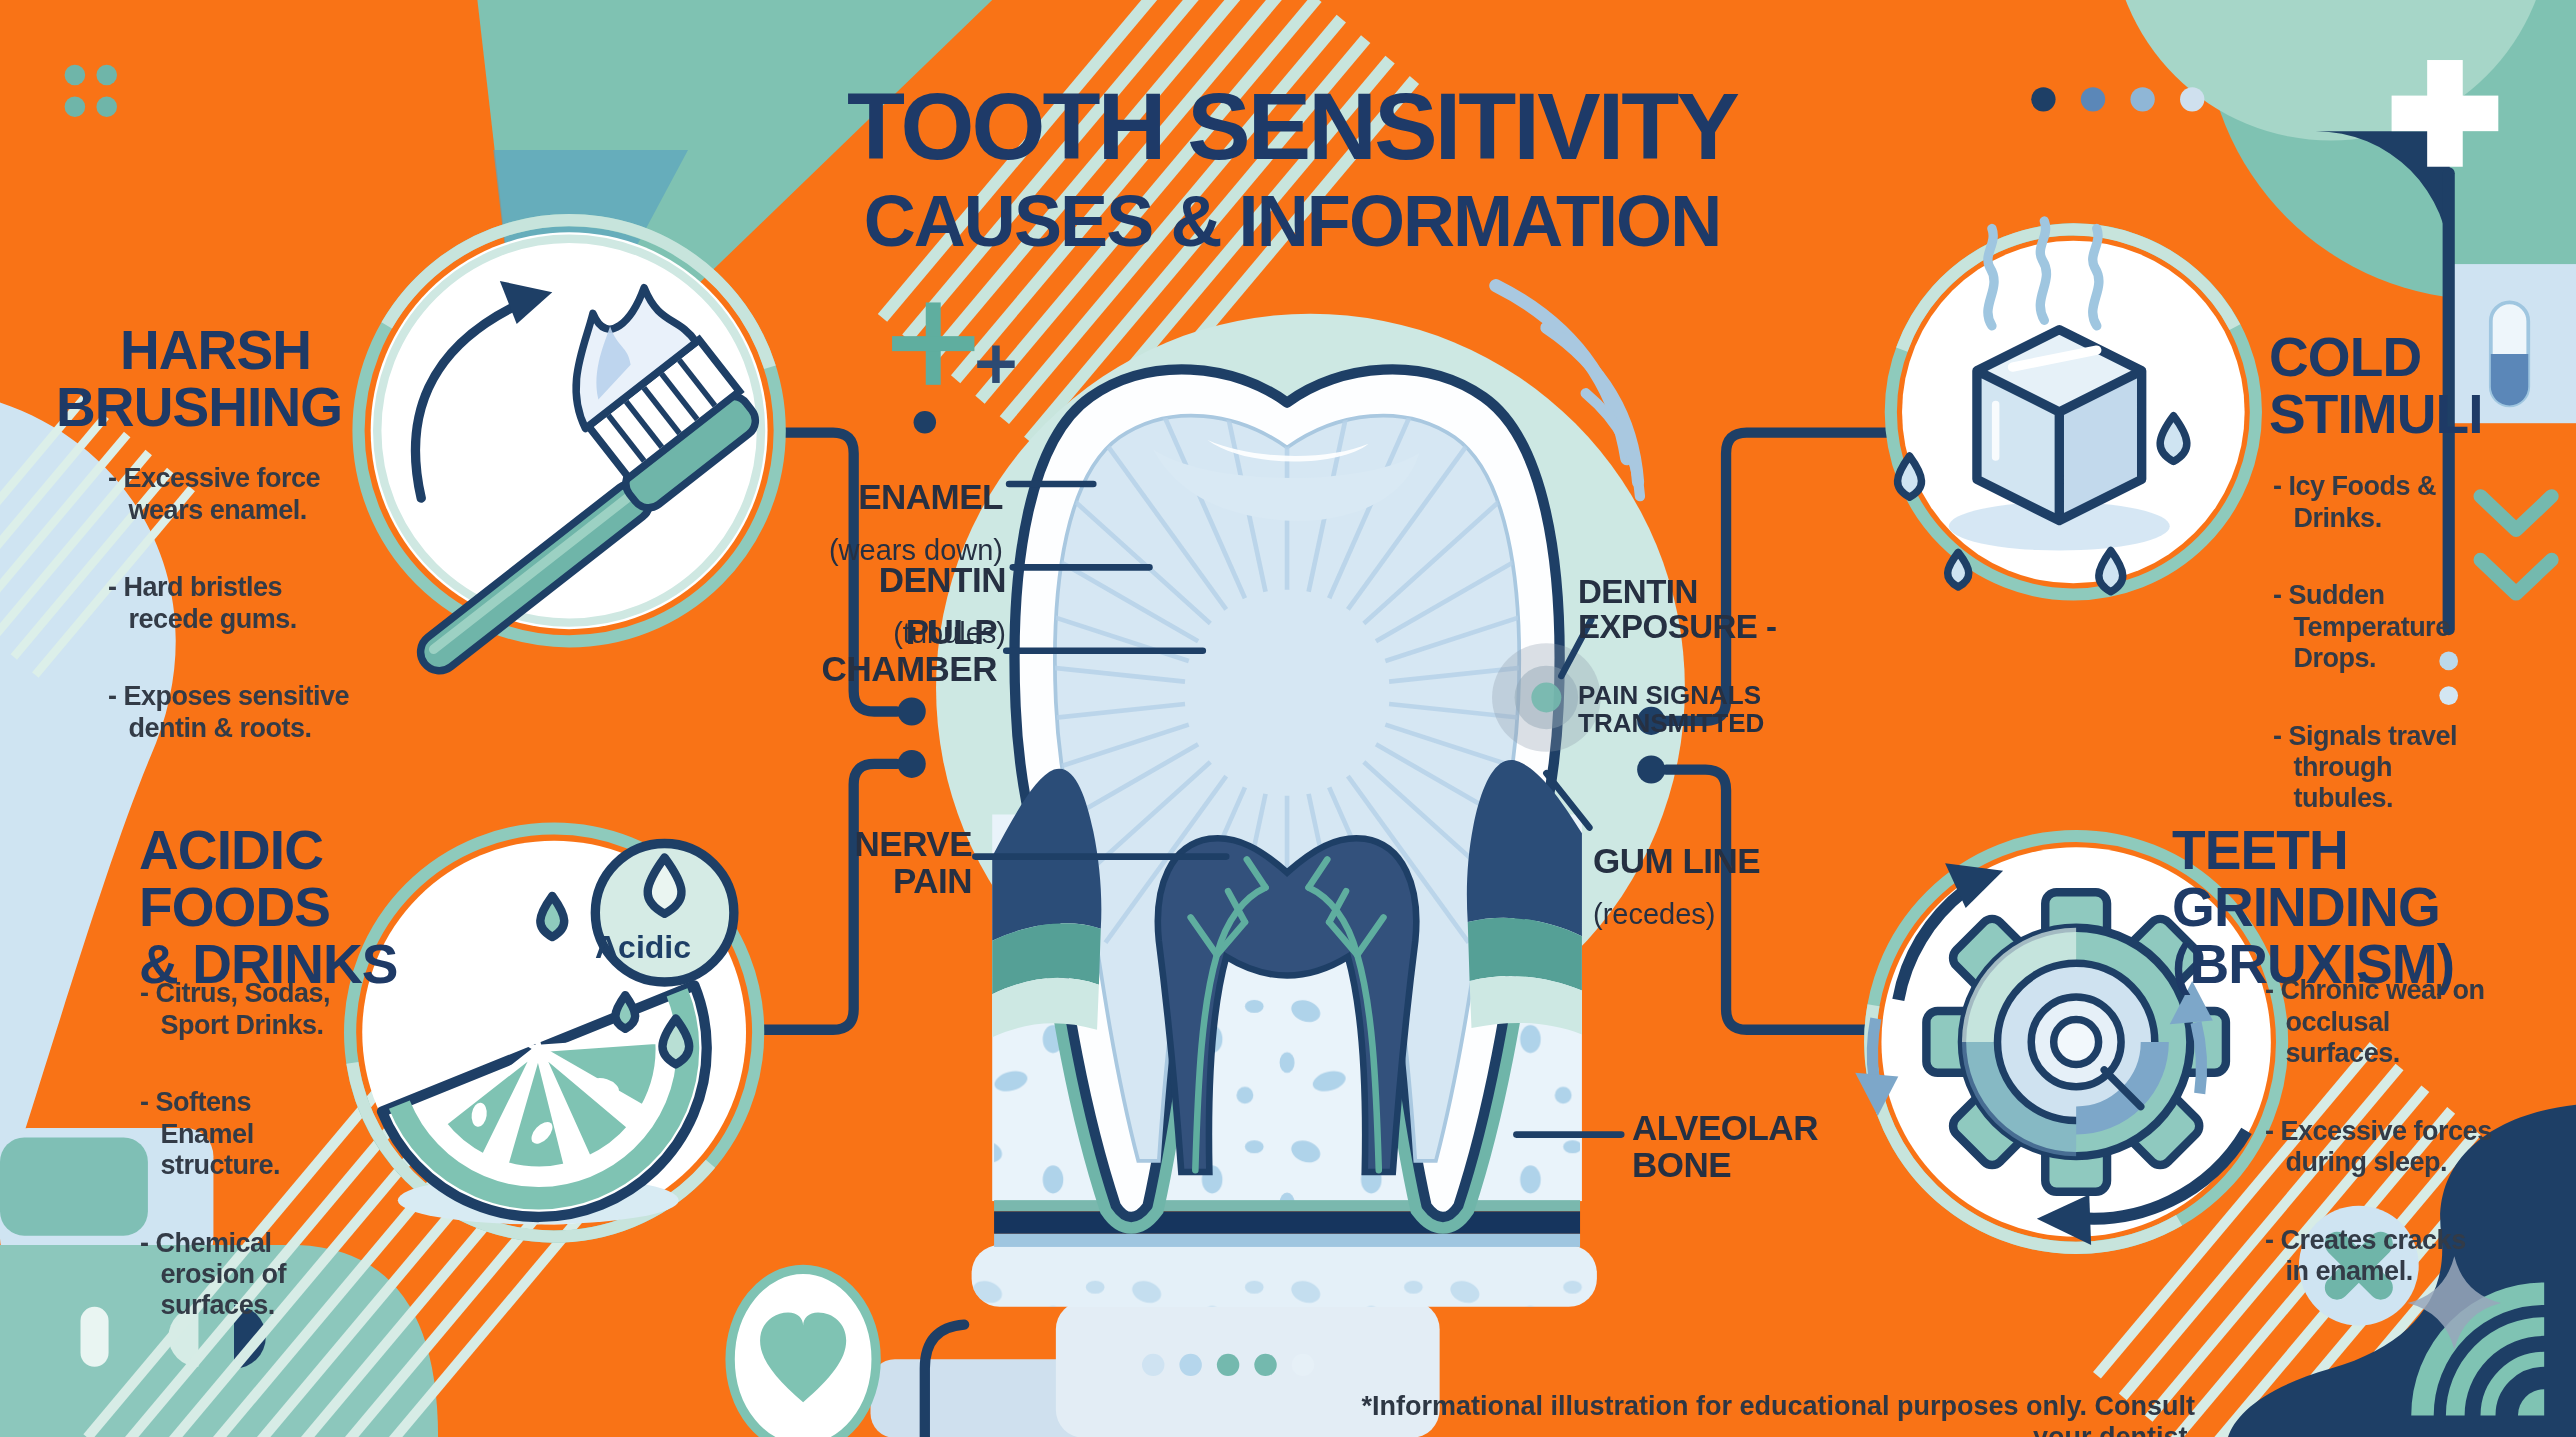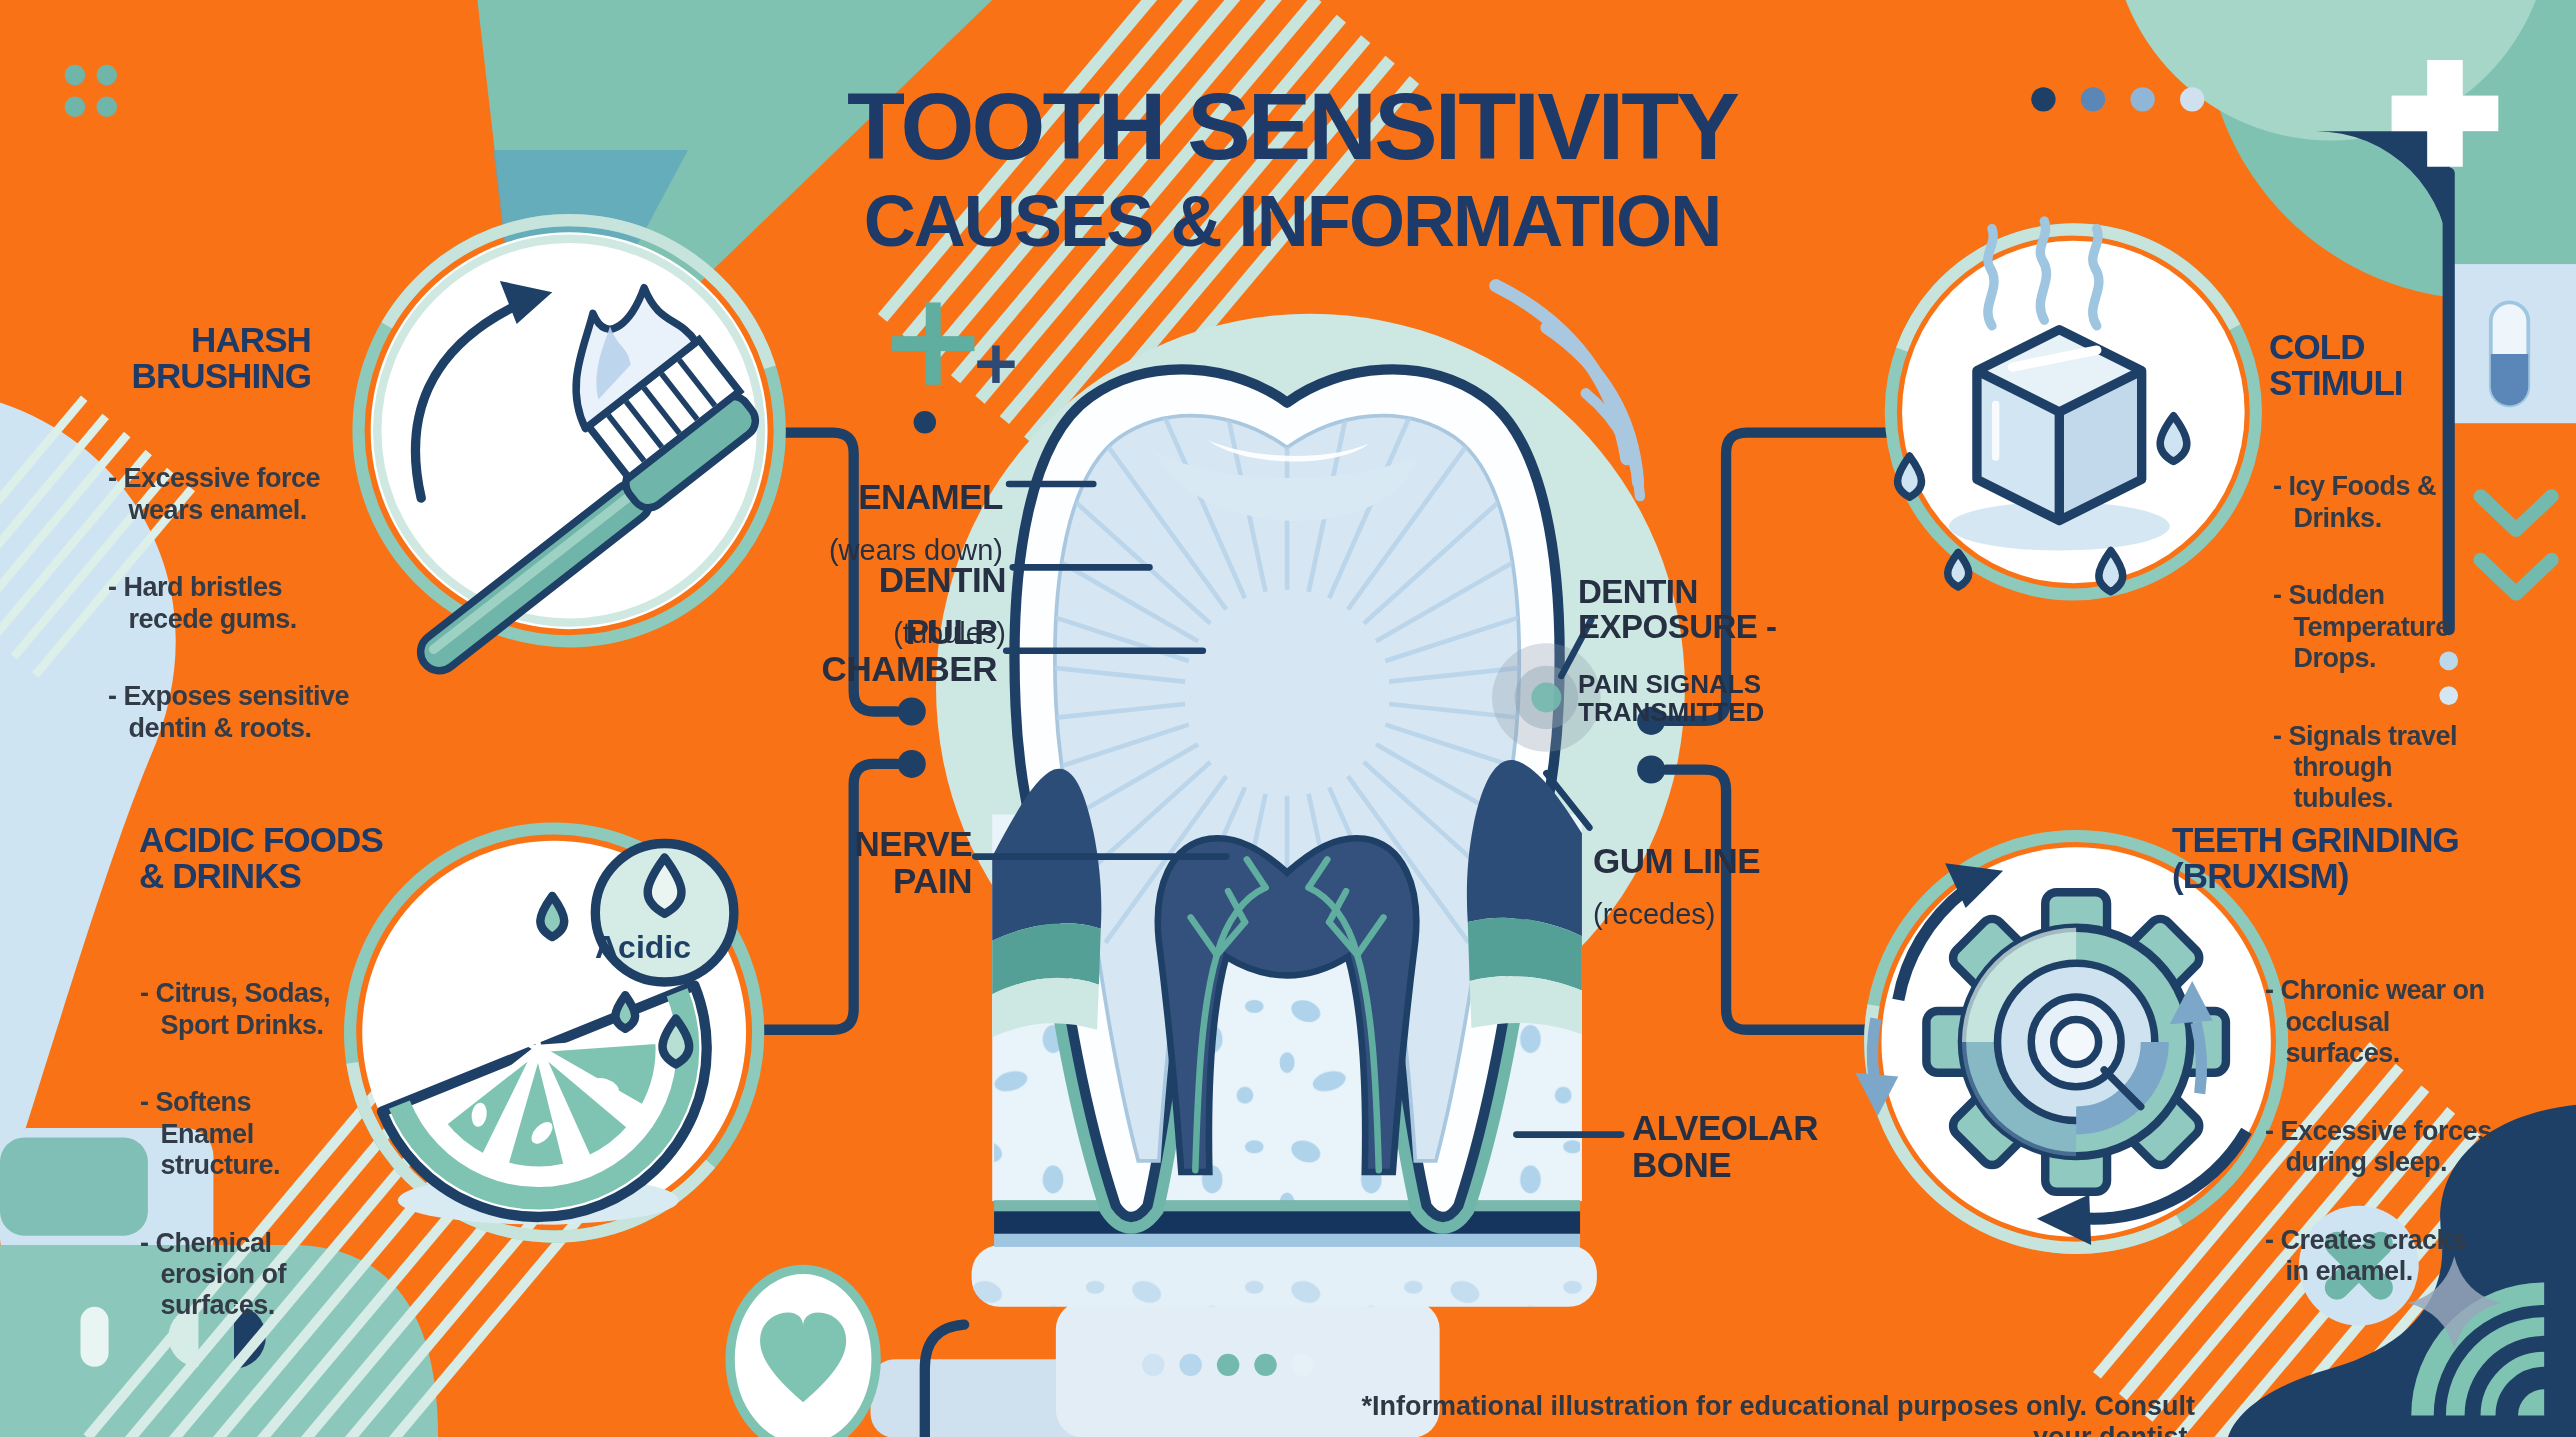--- a/index.html
+++ b/index.html
@@ -1,25 +1,25 @@
 <!DOCTYPE html>
 <html style="font-size:15px"><head>
 <meta charset="utf-8">
 <style>
   html,body{margin:0;padding:0;background:#ffffff;}
   #canvas{position:relative;width:2576px;height:1438px;overflow:hidden;
           font-family:"Liberation Sans",sans-serif;background:#f97316;}
   svg.art{position:absolute;left:0;top:0;}
   .txt{position:absolute;white-space:pre-line;color:#2d3644;}
-  .sec-title{font-weight:800;color:#1e3a66;font-size:35px;line-height:1.04;letter-spacing:-0.9px;}
+  .sec-title{font-weight:800;color:#1e3a66;font-size:55px;line-height:1.04;letter-spacing:-0.9px;}
   .bullets{font-weight:700;font-size:27px;line-height:1.16;color:#333b47;letter-spacing:-0.5px;}
   .bullets div{padding-left:20.6px;text-indent:-20.6px;margin-bottom:15px;}
   .dlabel{font-weight:800;color:#263042;font-size:35px;line-height:1.05;letter-spacing:-0.5px;}
   .dsub{font-weight:400;color:#263042;font-size:29px;line-height:1.05;margin-top:1.9px;}
-  .dsub-sm{font-weight:800;color:#263042;font-size:26px;line-height:1.08;margin-top:9px;}
+  .dsub-sm{font-weight:800;color:#263042;font-size:26px;line-height:1.08;margin-top:20px;}
   .right{text-align:right;}
   .center{text-align:left;}
   #title-line1{left:637px;top:79px;width:1310px;text-align:center;font-size:95px;font-weight:800;
                color:#1e3a68;letter-spacing:-2.8px;line-height:1;}
   #title-line2{left:637px;top:185px;width:1310px;text-align:center;font-size:72px;font-weight:800;
                color:#1e3a68;letter-spacing:-1.9px;line-height:1;}
   #footnote{left:1348px;top:1391px;width:847px;text-align:right;font-size:27px;font-weight:600;color:#2e3744;}
   #acidic-badge-text{left:567px;top:929px;width:124px;text-align:right;font-size:32px;font-weight:800;color:#1e3f66;}
 </style>
 </head>

